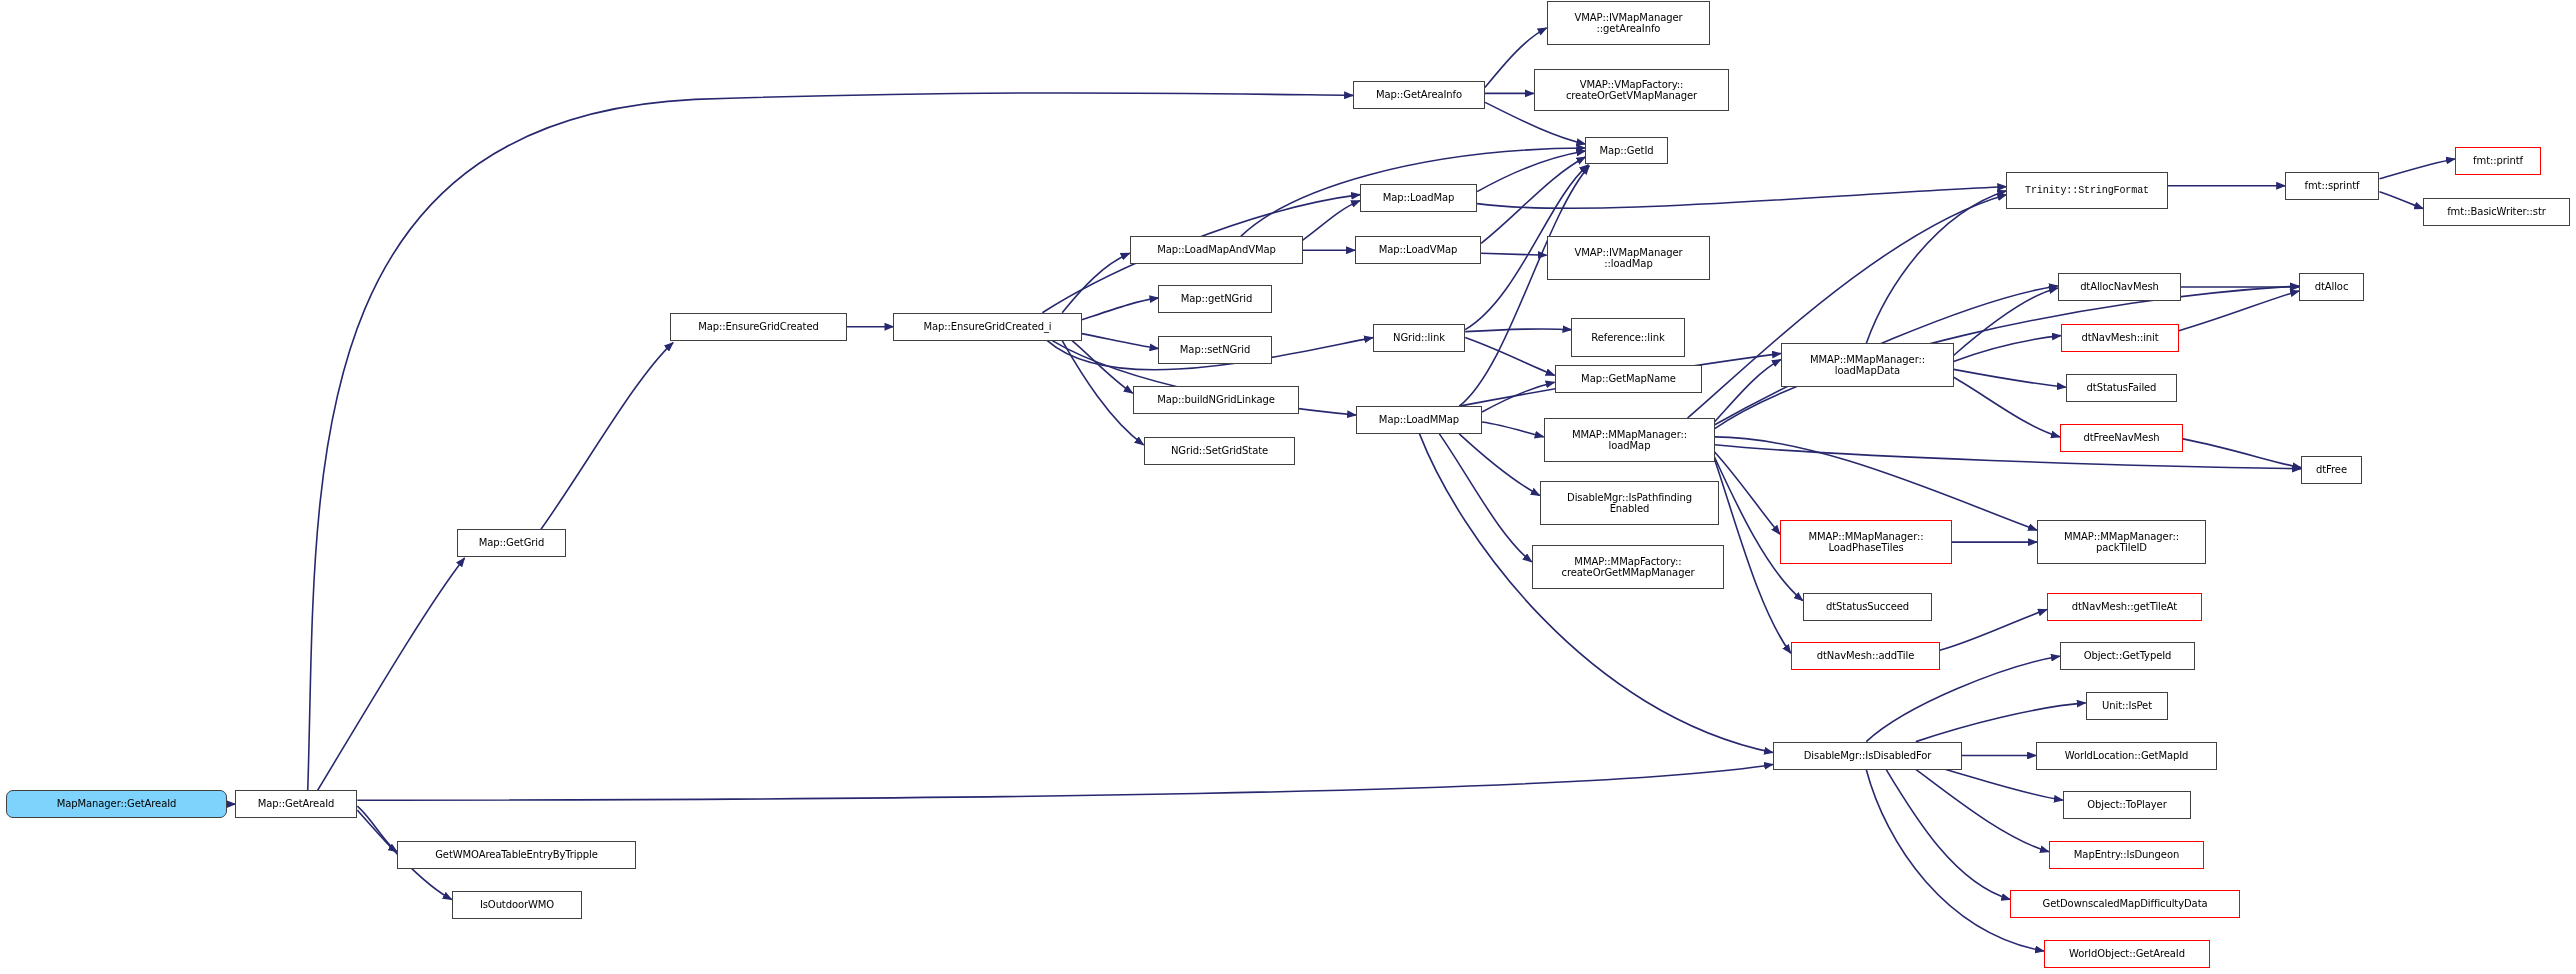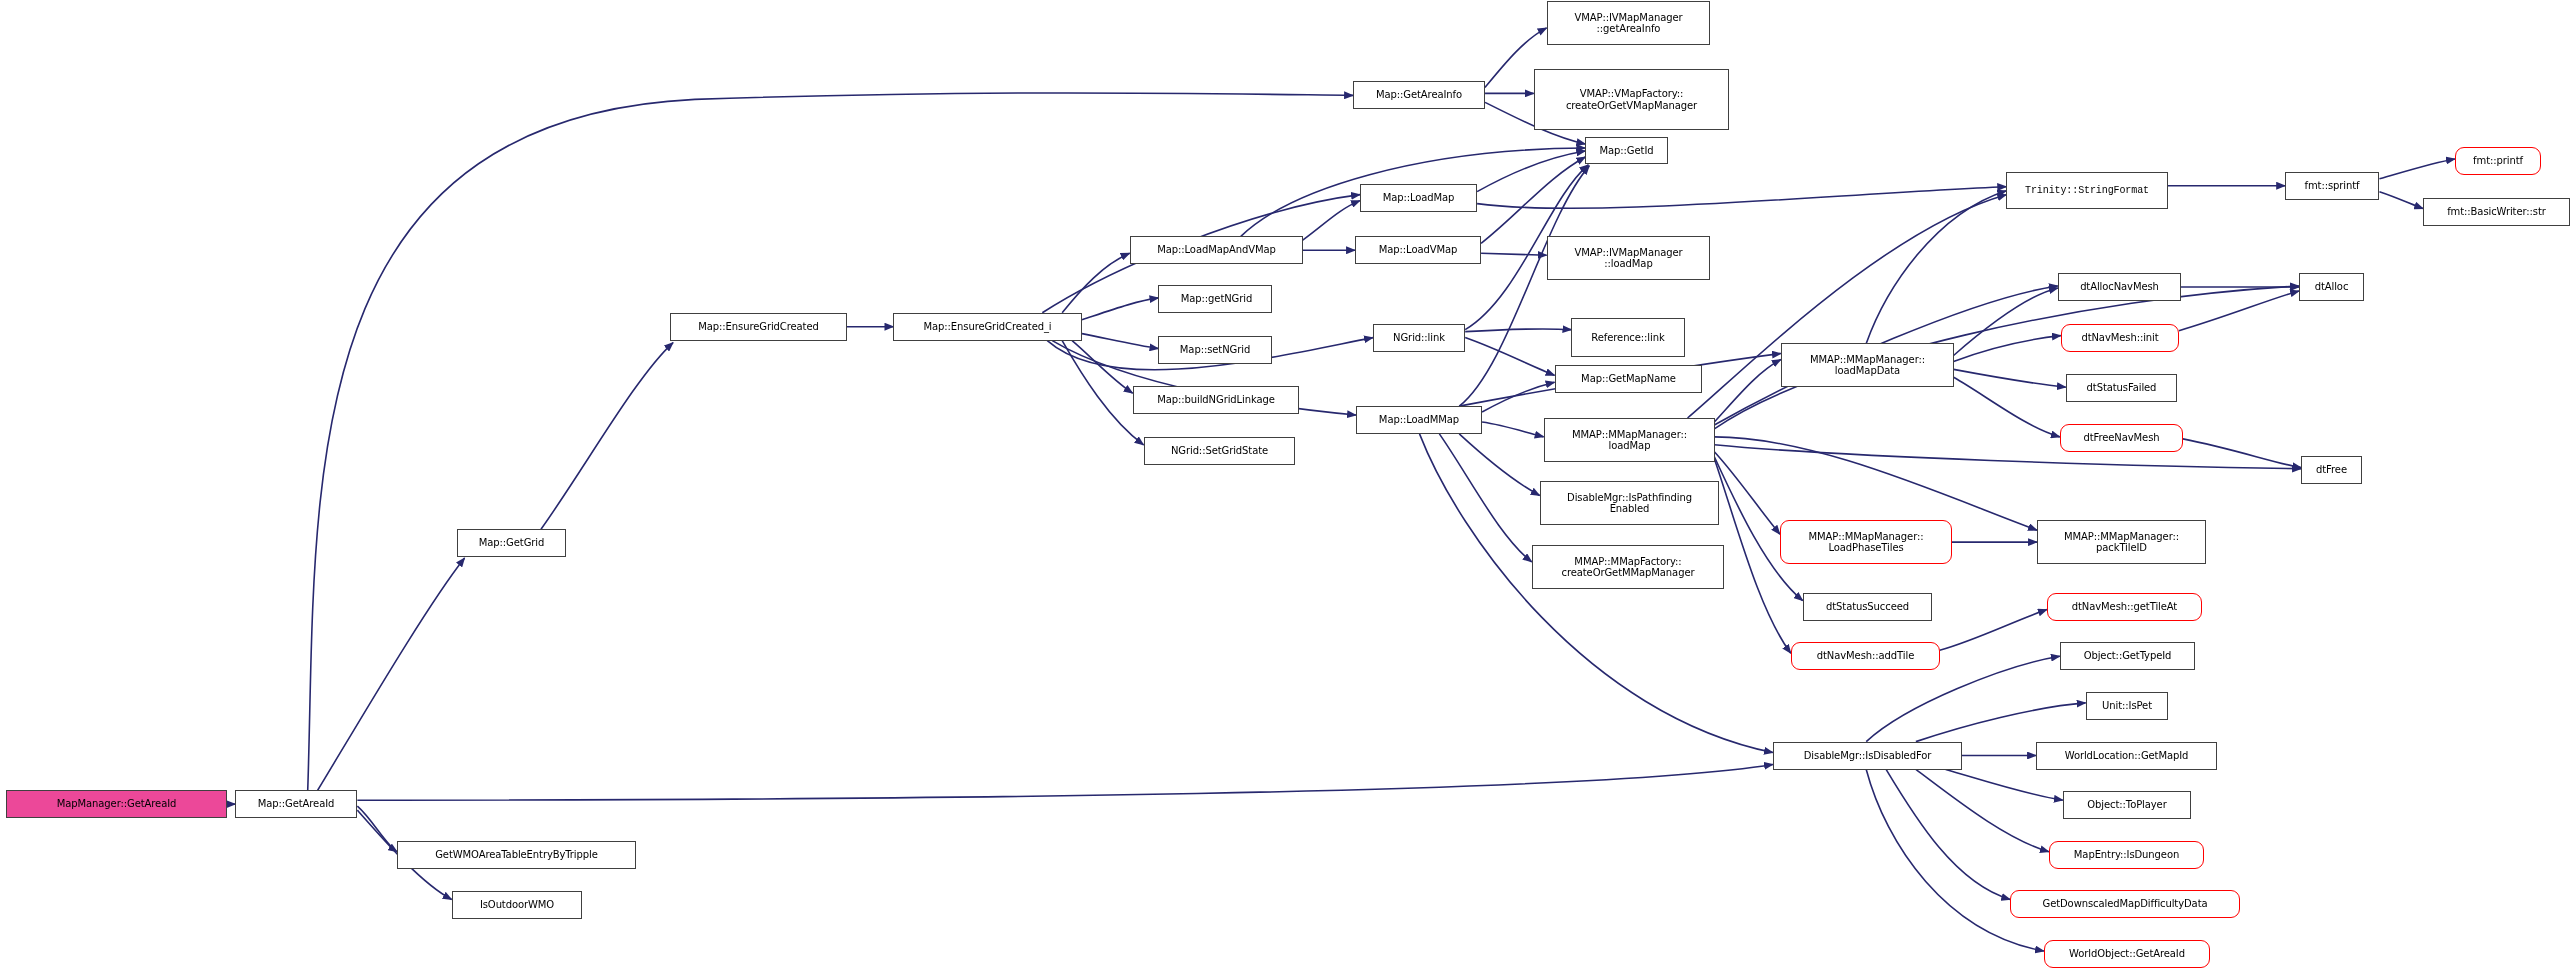--- a/index.html
+++ b/index.html
@@ -22,22 +22,22 @@
     text-align:center;
     border:1px solid #404040;
     background:#ffffff;
     color:#000000;
     font-size:10px;
     line-height:1.12;
     white-space:pre;
     letter-spacing:-0.1px;
     padding:0 5px;
   }
-  .node.red{border-color:#ff0000;border-radius:9px;}
-  .node.root{background:#ec4899;border-color:#404040;}
+  .node.red{border-color:#ff0000;}
+  .node.root{background:#7dd3fc;border-color:#404040;border-radius:7px;}
 </style>
 </head>
 <body>
 
 <div id="canvas">
   <svg id="edges" xmlns="http://www.w3.org/2000/svg" viewBox="0 0 2595 982">
     <defs>
       <marker id="arrow" markerWidth="10" markerHeight="8" refX="9" refY="4" orient="auto" markerUnits="userSpaceOnUse">
         <path d="M0,0 L10,4 L0,8 z" fill="#27286e"></path>
       </marker>
@@ -123,21 +123,21 @@
       <div class="node" style="left: 1133px; top: 386px; width: 166px; height: 28px;">Map::buildNGridLinkage</div>
       <div class="node" style="left: 1144px; top: 437px; width: 151px; height: 28px;">NGrid::SetGridState</div>
       <div class="node" style="left: 1130px; top: 236px; width: 173px; height: 28px;">Map::LoadMapAndVMap</div>
       <div class="node" style="left: 1355px; top: 236px; width: 126px; height: 28px;">Map::LoadVMap</div>
       <div class="node" style="left: 1360px; top: 184px; width: 117px; height: 28px;">Map::LoadMap</div>
       <div class="node" style="left: 1353px; top: 81px; width: 132px; height: 28px;">Map::GetAreaInfo</div>
       <div class="node" style="left: 1373px; top: 324px; width: 92px; height: 28px;">NGrid::link</div>
       <div class="node" style="left: 1356px; top: 406px; width: 126px; height: 28px;">Map::LoadMMap</div>
       <div class="node" style="left: 1547px; top: 1px; width: 163px; height: 44px;">VMAP::IVMapManager
 ::getAreaInfo</div>
-      <div class="node" style="left: 1534px; top: 69px; width: 195px; height: 61px;">VMAP::VMapFactory::
+      <div class="node" style="left: 1534px; top: 69px; width: 195px; height: 42px;">VMAP::VMapFactory::
 createOrGetVMapManager</div>
       <div class="node" style="left: 1585px; top: 137px; width: 83px; height: 27px;">Map::GetId</div>
       <div class="node" style="left: 1547px; top: 236px; width: 163px; height: 44px;">VMAP::IVMapManager
 ::loadMap</div>
       <div class="node" style="left: 1571px; top: 318px; width: 114px; height: 39px;">Reference::link</div>
       <div class="node" style="left: 1555px; top: 365px; width: 147px; height: 28px;">Map::GetMapName</div>
       <div class="node" style="left: 1544px; top: 418px; width: 171px; height: 44px;">MMAP::MMapManager::
 loadMap</div>
       <div class="node" style="left: 1540px; top: 481px; width: 179px; height: 44px;">DisableMgr::IsPathfinding
 Enabled</div>

